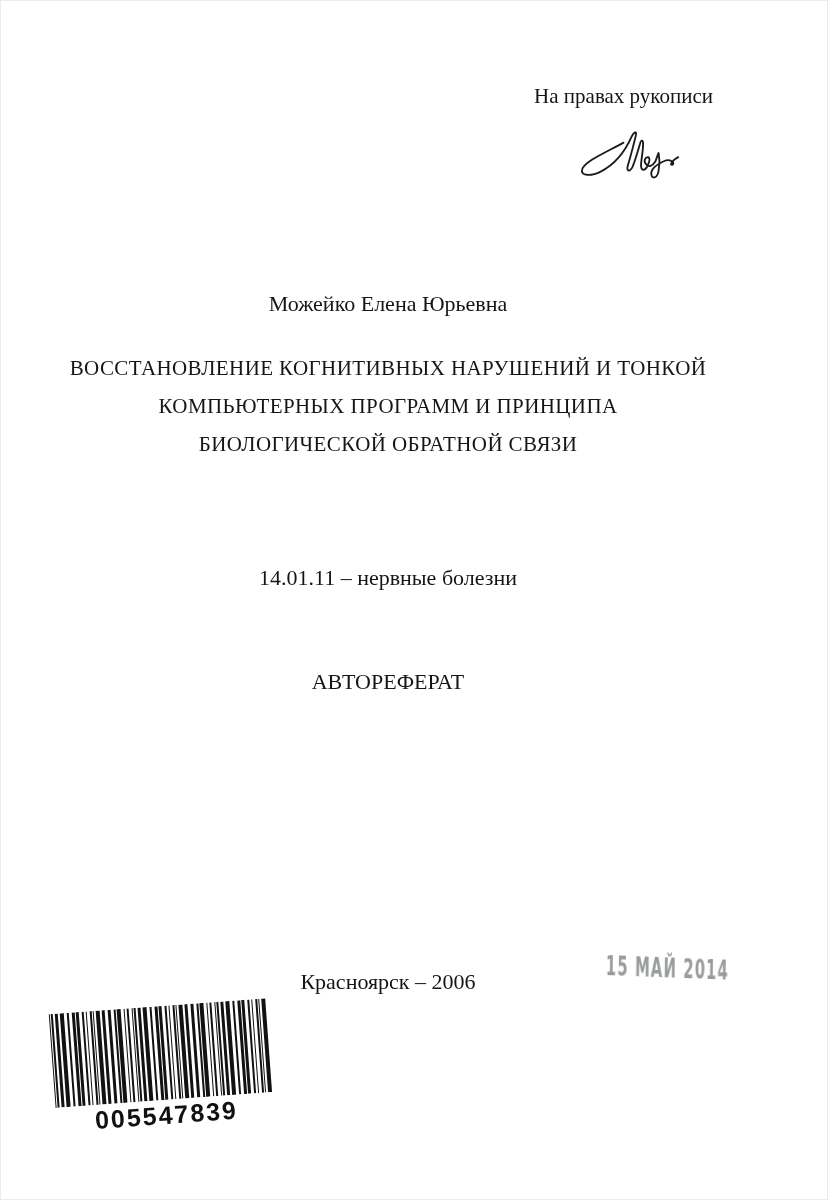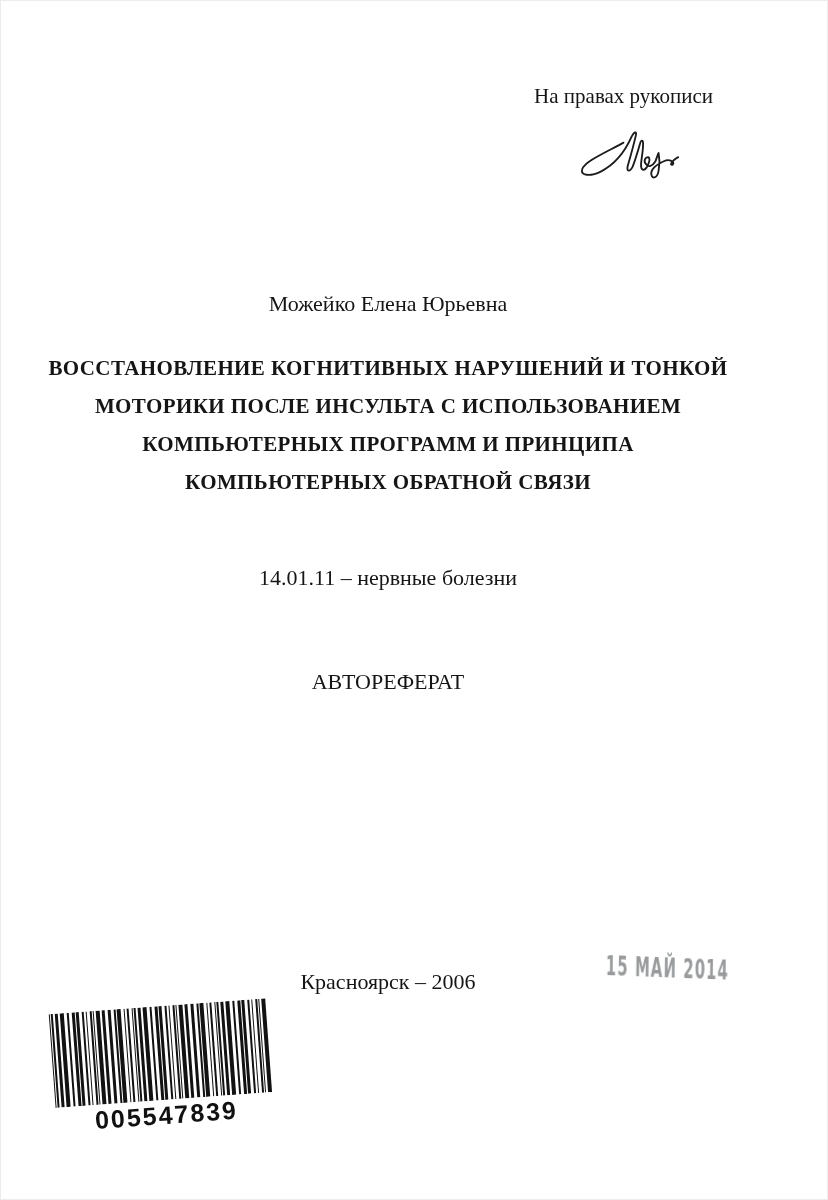--- a/index.html
+++ b/index.html
@@ -14,21 +14,21 @@
   .page{position:absolute;inset:0;}
   .manuscript-note{
     position:absolute;top:83px;right:115px;
     font-size:21px;line-height:26px;white-space:nowrap;
   }
   .signature{position:absolute;left:578px;top:124px;width:124px;height:60px;}
   .content{position:absolute;left:0;top:0;width:776px;text-align:center;}
   .author{position:absolute;top:291px;width:100%;font-size:22px;}
   .title{
     position:absolute;top:349px;width:100%;
-    font-size:21px;font-weight:bold;line-height:38px;letter-spacing:.4px;
+    font-size:21px;font-weight:normal;line-height:38px;letter-spacing:.4px;
   }
   .specialty{position:absolute;top:565px;width:100%;font-size:22px;}
   .abstract{position:absolute;top:664px;width:100%;font-size:22px;line-height:35px;}
   .city-year{position:absolute;top:969px;width:100%;font-size:22px;}
   .stamp{
     position:absolute;left:606px;top:951px;
     font-family:"DejaVu Sans", sans-serif;font-weight:bold;
     font-size:27px;line-height:30px;color:#8d9092;white-space:nowrap;
     letter-spacing:2px;
     transform:scaleX(.55) rotate(1.2deg);transform-origin:left top;
@@ -60,23 +60,22 @@
              C68,38 72,37 75,32 C76,29 77,26 78,24 C79,29 79,36 78,41
              C77,48 72,50 71,45 C70,40 76,35 83,32 C87,30 90,31 92,33
              C93,35 91,36 90,35 C91,32 95,29 97,28" fill="none" stroke="#1b1b1b" stroke-width="1.8" stroke-linecap="round" stroke-linejoin="round"></path>
   </svg>
 
   <div class="content">
     <div class="author">Можейко Елена Юрьевна</div>
 
     <div class="title">
       <div>ВОССТАНОВЛЕНИЕ КОГНИТИВНЫХ НАРУШЕНИЙ И ТОНКОЙ</div>
-      <div>МОТОРИКИ ПОСЛЕ ИНСУЛЬТА С ИСПОЛЬЗОВАНИЕМ</div>
       <div>КОМПЬЮТЕРНЫХ ПРОГРАММ И ПРИНЦИПА</div>
-      <div>КОМПЬЮТЕРНЫХ ОБРАТНОЙ СВЯЗИ</div>
+      <div>БИОЛОГИЧЕСКОЙ ОБРАТНОЙ СВЯЗИ</div>
     </div>
 
     <div class="specialty">14.01.11 – нервные болезни</div>
 
     <div class="abstract">
       <div>АВТОРЕФЕРАТ</div>
     </div>
 
     <div class="city-year">Красноярск – 2006</div>
   </div>

